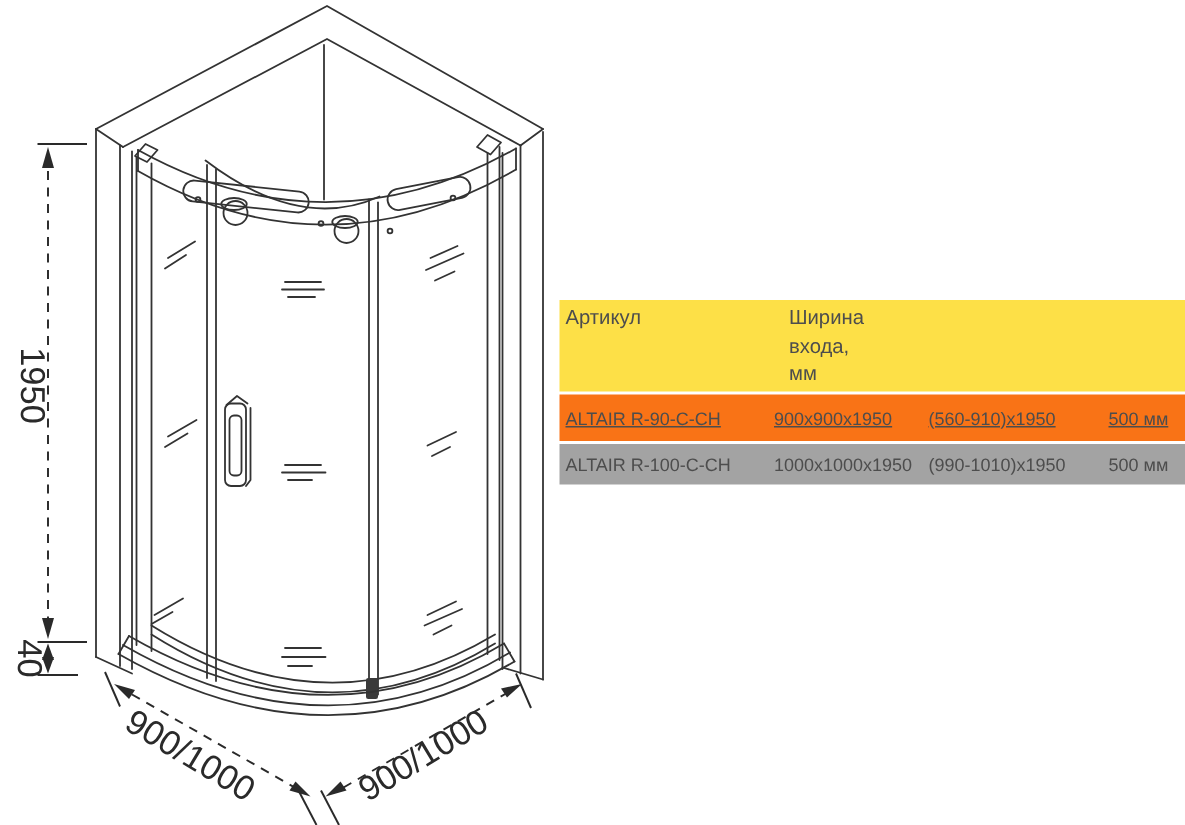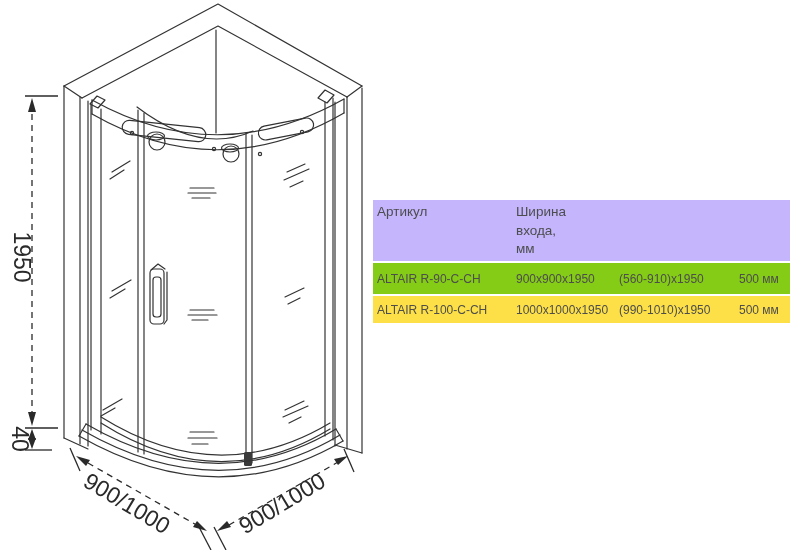--- a/index.html
+++ b/index.html
@@ -179,31 +179,31 @@
     <g fill="#2a2a2a" font-family="Liberation Sans, sans-serif" font-size="23">
       <text x="14" y="257" text-anchor="middle" transform="rotate(90 14 257)">1950</text>
       <text x="12" y="439" text-anchor="middle" transform="rotate(90 12 439)">40</text>
       <text x="126" y="511" text-anchor="middle" transform="rotate(31 126 505)">900/1000</text>
       <text x="283" y="511" text-anchor="middle" transform="rotate(-31 283 505)">900/1000</text>
     </g>
   </svg>
 </div>
 
 <div class="spec-table" style="color: rgb(77, 77, 77);">
-  <div class="tbl-row tbl-header" style="background: #c4b5fd;">
+  <div class="tbl-row tbl-header" style="background: #fde047; gap: 10px;">
     <div class="cell">Артикул</div>
     <div class="cell">Ширина
 входа,
 мм</div>
   </div>
-  <div class="tbl-row data-row" style="background: #84cc16;">
+  <div class="tbl-row data-row" style="background: #f97316; text-decoration: underline;">
     <div class="cell">ALTAIR R-90-C-CH</div>
     <div class="cell">900x900x1950</div>
     <div class="cell">(560-910)x1950</div>
     <div class="cell">500 мм</div>
   </div>
-  <div class="tbl-row data-row" style="background: #fde047;">
+  <div class="tbl-row data-row" style="background: #a3a3a3;">
     <div class="cell">ALTAIR R-100-C-CH</div>
     <div class="cell">1000x1000x1950</div>
     <div class="cell">(990-1010)x1950</div>
     <div class="cell">500 мм</div>
   </div>
 </div>
 
 </body></html>

